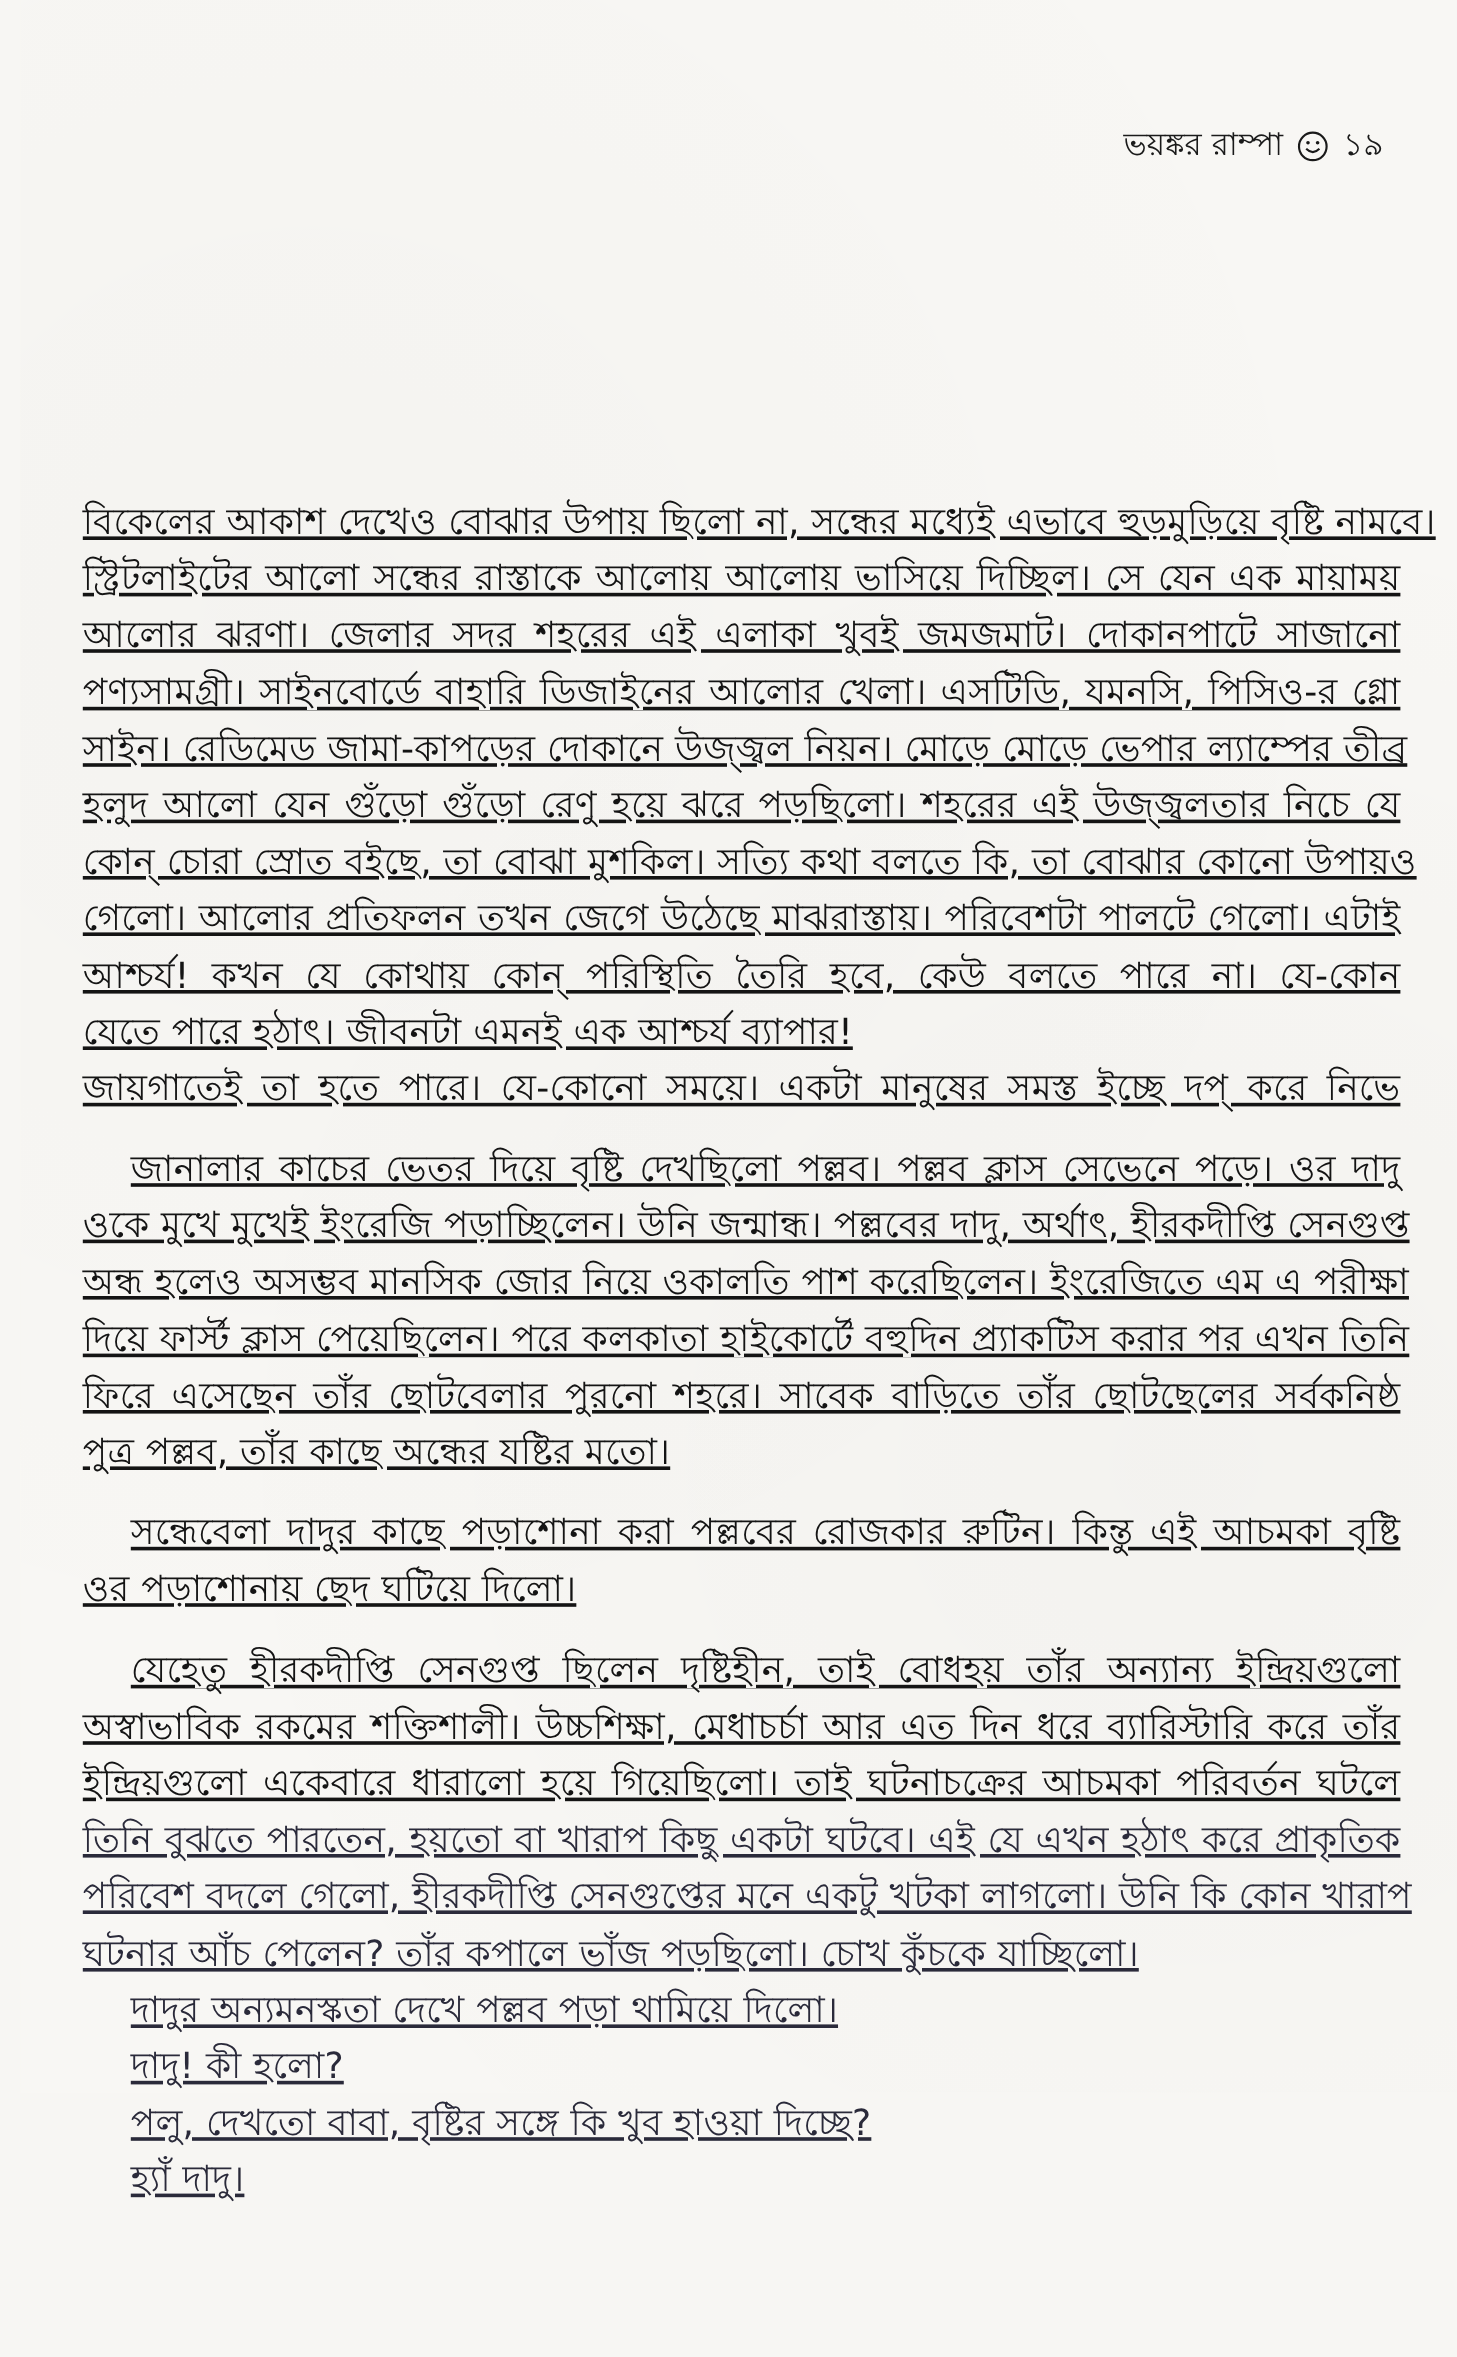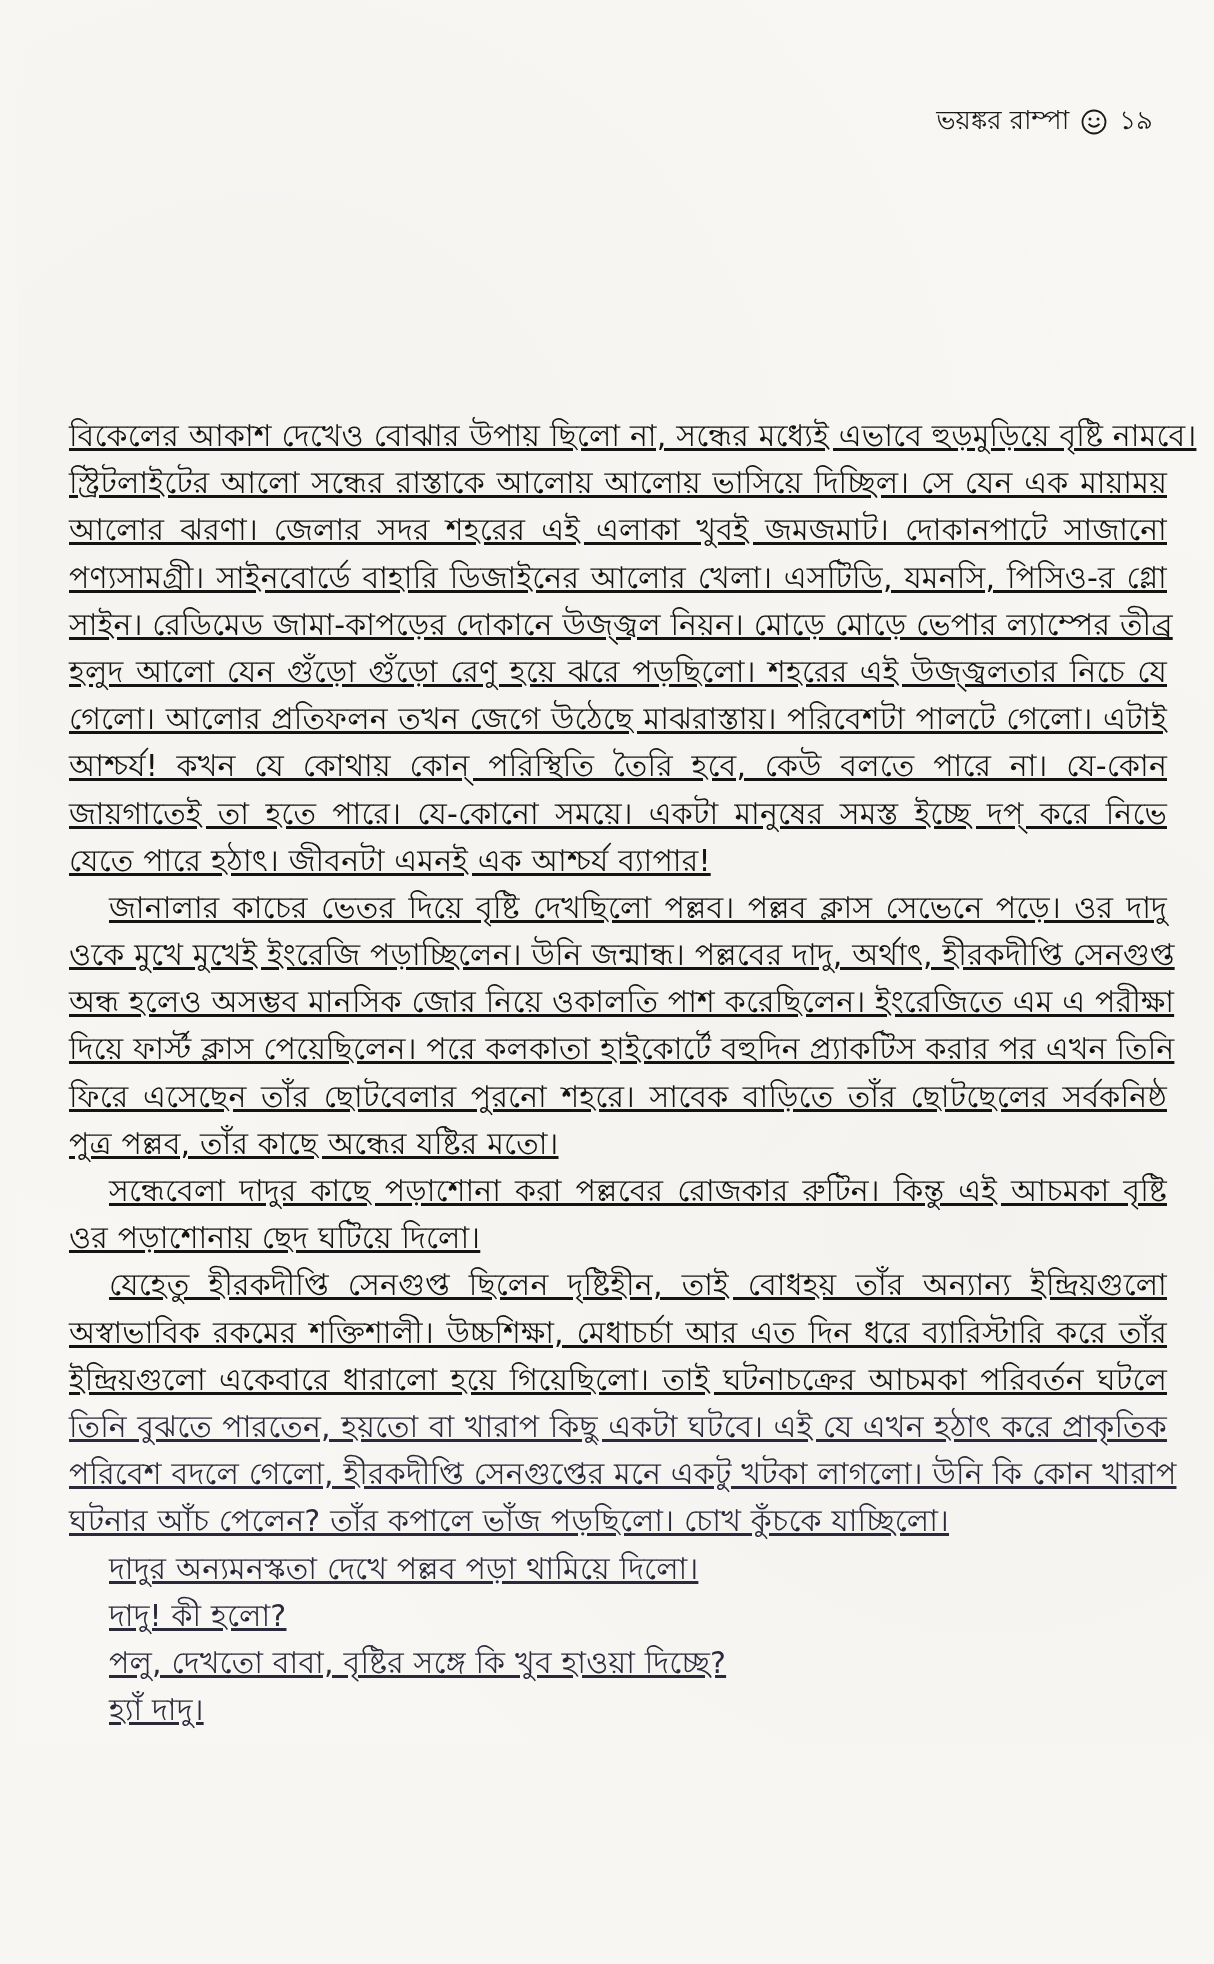--- a/index.html
+++ b/index.html
@@ -45,21 +45,21 @@
     height: 47.2px;
     line-height: 47.2px;
     font-size: 30px;
     white-space: nowrap;
     text-align: justify;
     text-align-last: justify;
     letter-spacing: 0.2px;
     text-decoration: underline;
   }
   .line.last { text-align-last: left; }
-  .line.indent { padding-left: 40px; }
+  .line.indent { padding-left: 40px; margin-top: 20px; }
   .line.dialog { padding-left: 40px; text-align-last: left; }
   .line.faded { color: #2a2a3a; }
 </style>
 </head>
 <body>
 
 <div class="page">
 
   <div class="running-head">
     <span>ভয়ঙ্কর রাম্পা</span>
@@ -76,24 +76,25 @@
 
   <div class="body-text">
 
     <div>
       <div class="line">বিকেলের আকাশ দেখেও বোঝার উপায় ছিলো না, সন্ধের মধ্যেই এভাবে হুড়মুড়িয়ে বৃষ্টি নামবে।</div>
       <div class="line">স্ট্রিটলাইটের আলো সন্ধের রাস্তাকে আলোয় আলোয় ভাসিয়ে দিচ্ছিল। সে যেন এক মায়াময়</div>
       <div class="line">আলোর ঝরণা। জেলার সদর শহরের এই এলাকা খুবই জমজমাট। দোকানপাটে সাজানো</div>
       <div class="line">পণ্যসামগ্রী। সাইনবোর্ডে বাহারি ডিজাইনের আলোর খেলা। এসটিডি, যমনসি, পিসিও-র গ্লো</div>
       <div class="line">সাইন। রেডিমেড জামা-কাপড়ের দোকানে উজ্জ্বল নিয়ন। মোড়ে মোড়ে ভেপার ল্যাম্পের তীব্র</div>
       <div class="line">হলুদ আলো যেন গুঁড়ো গুঁড়ো রেণু হয়ে ঝরে পড়ছিলো। শহরের এই উজ্জ্বলতার নিচে যে</div>
+      <div class="line">কোন্ চোরা স্রোত বইছে, তা বোঝা মুশকিল। সত্যি কথা বলতে কি, তা বোঝার কোনো উপায়ও</div>
       <div class="line">গেলো। আলোর প্রতিফলন তখন জেগে উঠেছে মাঝরাস্তায়। পরিবেশটা পালটে গেলো। এটাই</div>
       <div class="line">আশ্চর্য! কখন যে কোথায় কোন্ পরিস্থিতি তৈরি হবে, কেউ বলতে পারে না। যে-কোন</div>
+      <div class="line last">যেতে পারে হঠাৎ। জীবনটা এমনই এক আশ্চর্য ব্যাপার!</div>
       <div class="line">জায়গাতেই তা হতে পারে। যে-কোনো সময়ে। একটা মানুষের সমস্ত ইচ্ছে দপ্ করে নিভে</div>
-      <div class="line last">যেতে পারে হঠাৎ। জীবনটা এমনই এক আশ্চর্য ব্যাপার!</div>
     </div>
 
     <div>
       <div class="line indent">জানালার কাচের ভেতর দিয়ে বৃষ্টি দেখছিলো পল্লব। পল্লব ক্লাস সেভেনে পড়ে। ওর দাদু</div>
       <div class="line">ওকে মুখে মুখেই ইংরেজি পড়াচ্ছিলেন। উনি জন্মান্ধ। পল্লবের দাদু, অর্থাৎ, হীরকদীপ্তি সেনগুপ্ত</div>
       <div class="line">অন্ধ হলেও অসম্ভব মানসিক জোর নিয়ে ওকালতি পাশ করেছিলেন। ইংরেজিতে এম এ পরীক্ষা</div>
       <div class="line">দিয়ে ফার্স্ট ক্লাস পেয়েছিলেন। পরে কলকাতা হাইকোর্টে বহুদিন প্র্যাকটিস করার পর এখন তিনি</div>
       <div class="line">ফিরে এসেছেন তাঁর ছোটবেলার পুরনো শহরে। সাবেক বাড়িতে তাঁর ছোটছেলের সর্বকনিষ্ঠ</div>
       <div class="line last">পুত্র পল্লব, তাঁর কাছে অন্ধের যষ্টির মতো।</div>
     </div>

